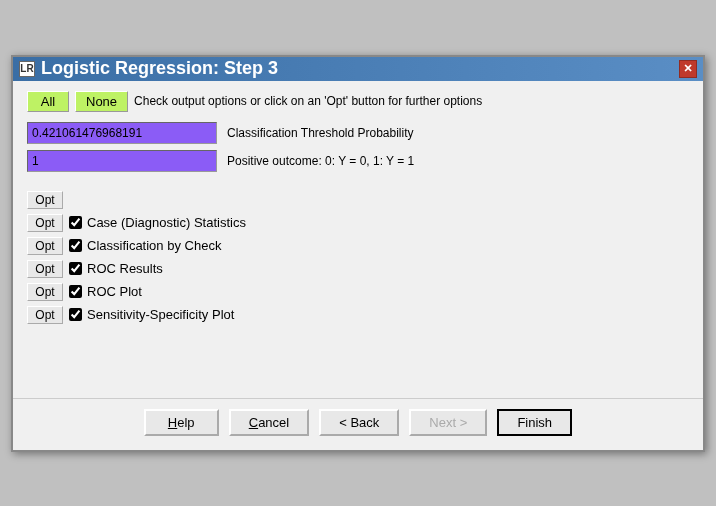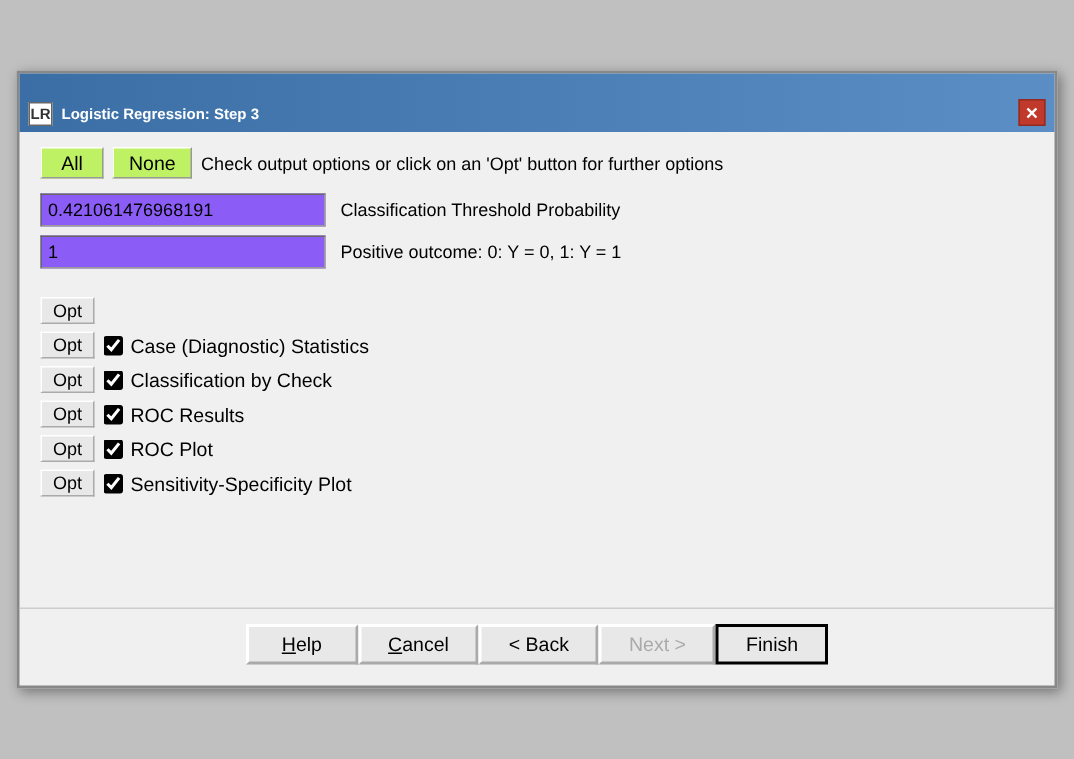--- a/index.html
+++ b/index.html
@@ -20,23 +20,23 @@
       background: #f0f0f0;
       border: 2px solid #888;
       box-shadow: 2px 2px 8px rgba(0,0,0,0.4);
     }
 
     .title-bar {
       background: linear-gradient(to right, #3a6ea5, #5a8ec5);
       color: white;
       padding: 4px 6px;
       display: flex;
-      align-items: flex-end;
+      align-items: center;
       justify-content: space-between;
-      height: 39px;
+      height: 24px;
     }
 
     .title-bar-left {
       display: flex;
       align-items: center;
       gap: 6px;
     }
 
     .title-icon {
       width: 16px;
@@ -45,21 +45,21 @@
       border: 1px solid #666;
       display: flex;
       align-items: center;
       justify-content: center;
       font-size: 10px;
       color: #333;
       font-weight: bold;
     }
 
     .title-text {
-      font-size: 10px;
+      font-size: 18px;
       font-weight: bold;
     }
 
     .title-close {
       width: 18px;
       height: 18px;
       background: #c0392b;
       border: 1px solid #922b21;
       color: white;
       display: flex;
@@ -161,20 +161,21 @@
       accent-color: #000;
     }
 
     .bottom-spacer {
       height: 60px;
     }
 
     .bottom-bar {
       display: flex;
       justify-content: center;
+      gap: 10px;
       padding: 10px 14px 14px;
       border-top: 1px solid #ccc;
     }
 
     .btn-bottom {
       background: #e8e8e8;
       border: 2px solid #aaa;
       border-top-color: #fff;
       border-left-color: #fff;
       padding: 4px 18px;

